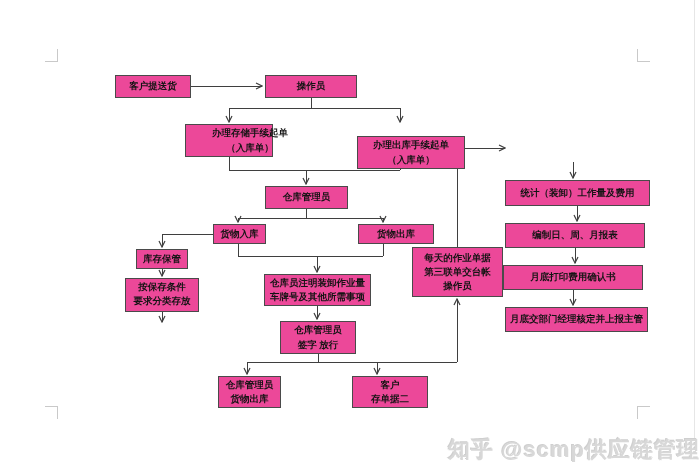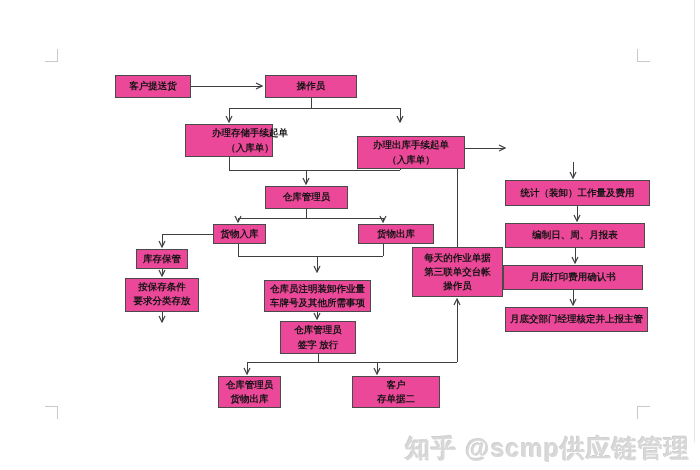--- a/index.html
+++ b/index.html
@@ -16,22 +16,22 @@
     font-size:9.5px;font-weight:600;color:#141414;line-height:1.5;text-align:center;
     white-space:nowrap;
   }
   .corner{position:absolute;width:13px;height:13px;border:0 solid #c9c9c9;box-sizing:border-box;}
   .corner.tl{border-right-width:1px;border-bottom-width:1px;}
   .corner.tr{border-left-width:1px;border-bottom-width:1px;}
   .corner.bl{border-top-width:1px;border-right-width:1px;}
   .corner.br{border-top-width:1px;border-left-width:1px;}
   .edge-line{position:absolute;left:694px;top:0;width:1px;height:442px;background:#e6e6e6;}
   .watermark{
-    position:absolute;right:10px;bottom:5px;
-    font-size:25px;font-weight:bold;letter-spacing:1px;
+    position:absolute;right:0;bottom:5px;
+    font-size:22px;font-weight:bold;letter-spacing:1px;
     color:#d8d8d8;text-shadow:1px 1px 0 #ffffff,-1px -1px 0 #cfcfcf;
     white-space:nowrap;
   }
 </style>
 </head>
 <body>
 
 <div class="page">
   <svg class="connectors" width="700" height="470">
     <defs>
@@ -105,33 +105,33 @@
     <div class="node" style="left: 358px; top: 224px; width: 76px; height: 20px;">
       <div>货物出库</div>
     </div>
     <div class="node" style="left: 136px; top: 249px; width: 52px; height: 20px;">
       <div>库存保管</div>
     </div>
     <div class="node" style="left: 125px; top: 278px; width: 74px; height: 34px; font-family: Liberation Mono, monospace;">
       <div>按保存条件</div>
       <div>要求分类存放</div>
     </div>
-    <div class="node" style="left: 264px; top: 274px; width: 107px; height: 32px; margin-top: 6px;">
+    <div class="node" style="left: 264px; top: 274px; width: 107px; height: 32px;">
       <div>仓库员注明装卸作业量</div>
       <div>车牌号及其他所需事项</div>
     </div>
     <div class="node" style="left: 280px; top: 321px; width: 76px; height: 33px;">
       <div>仓库管理员</div>
       <div>签字 放行</div>
     </div>
     <div class="node" style="left: 218px; top: 376px; width: 63px; height: 32px;">
       <div>仓库管理员</div>
       <div>货物出库</div>
     </div>
-    <div class="node" style="left: 352px; top: 376px; width: 88px; height: 32px;">
+    <div class="node" style="left: 352px; top: 376px; width: 76px; height: 32px;">
       <div>客户</div>
       <div>存单据二</div>
     </div>
     <div class="node" style="left: 412px; top: 247px; width: 91px; height: 50px;">
       <div>每天的作业单据</div>
       <div>第三联单交台帐</div>
       <div>操作员</div>
     </div>
     <div class="node" style="left: 505px; top: 180px; width: 145px; height: 26px;">
       <div>统计（装卸）工作量及费用</div>

